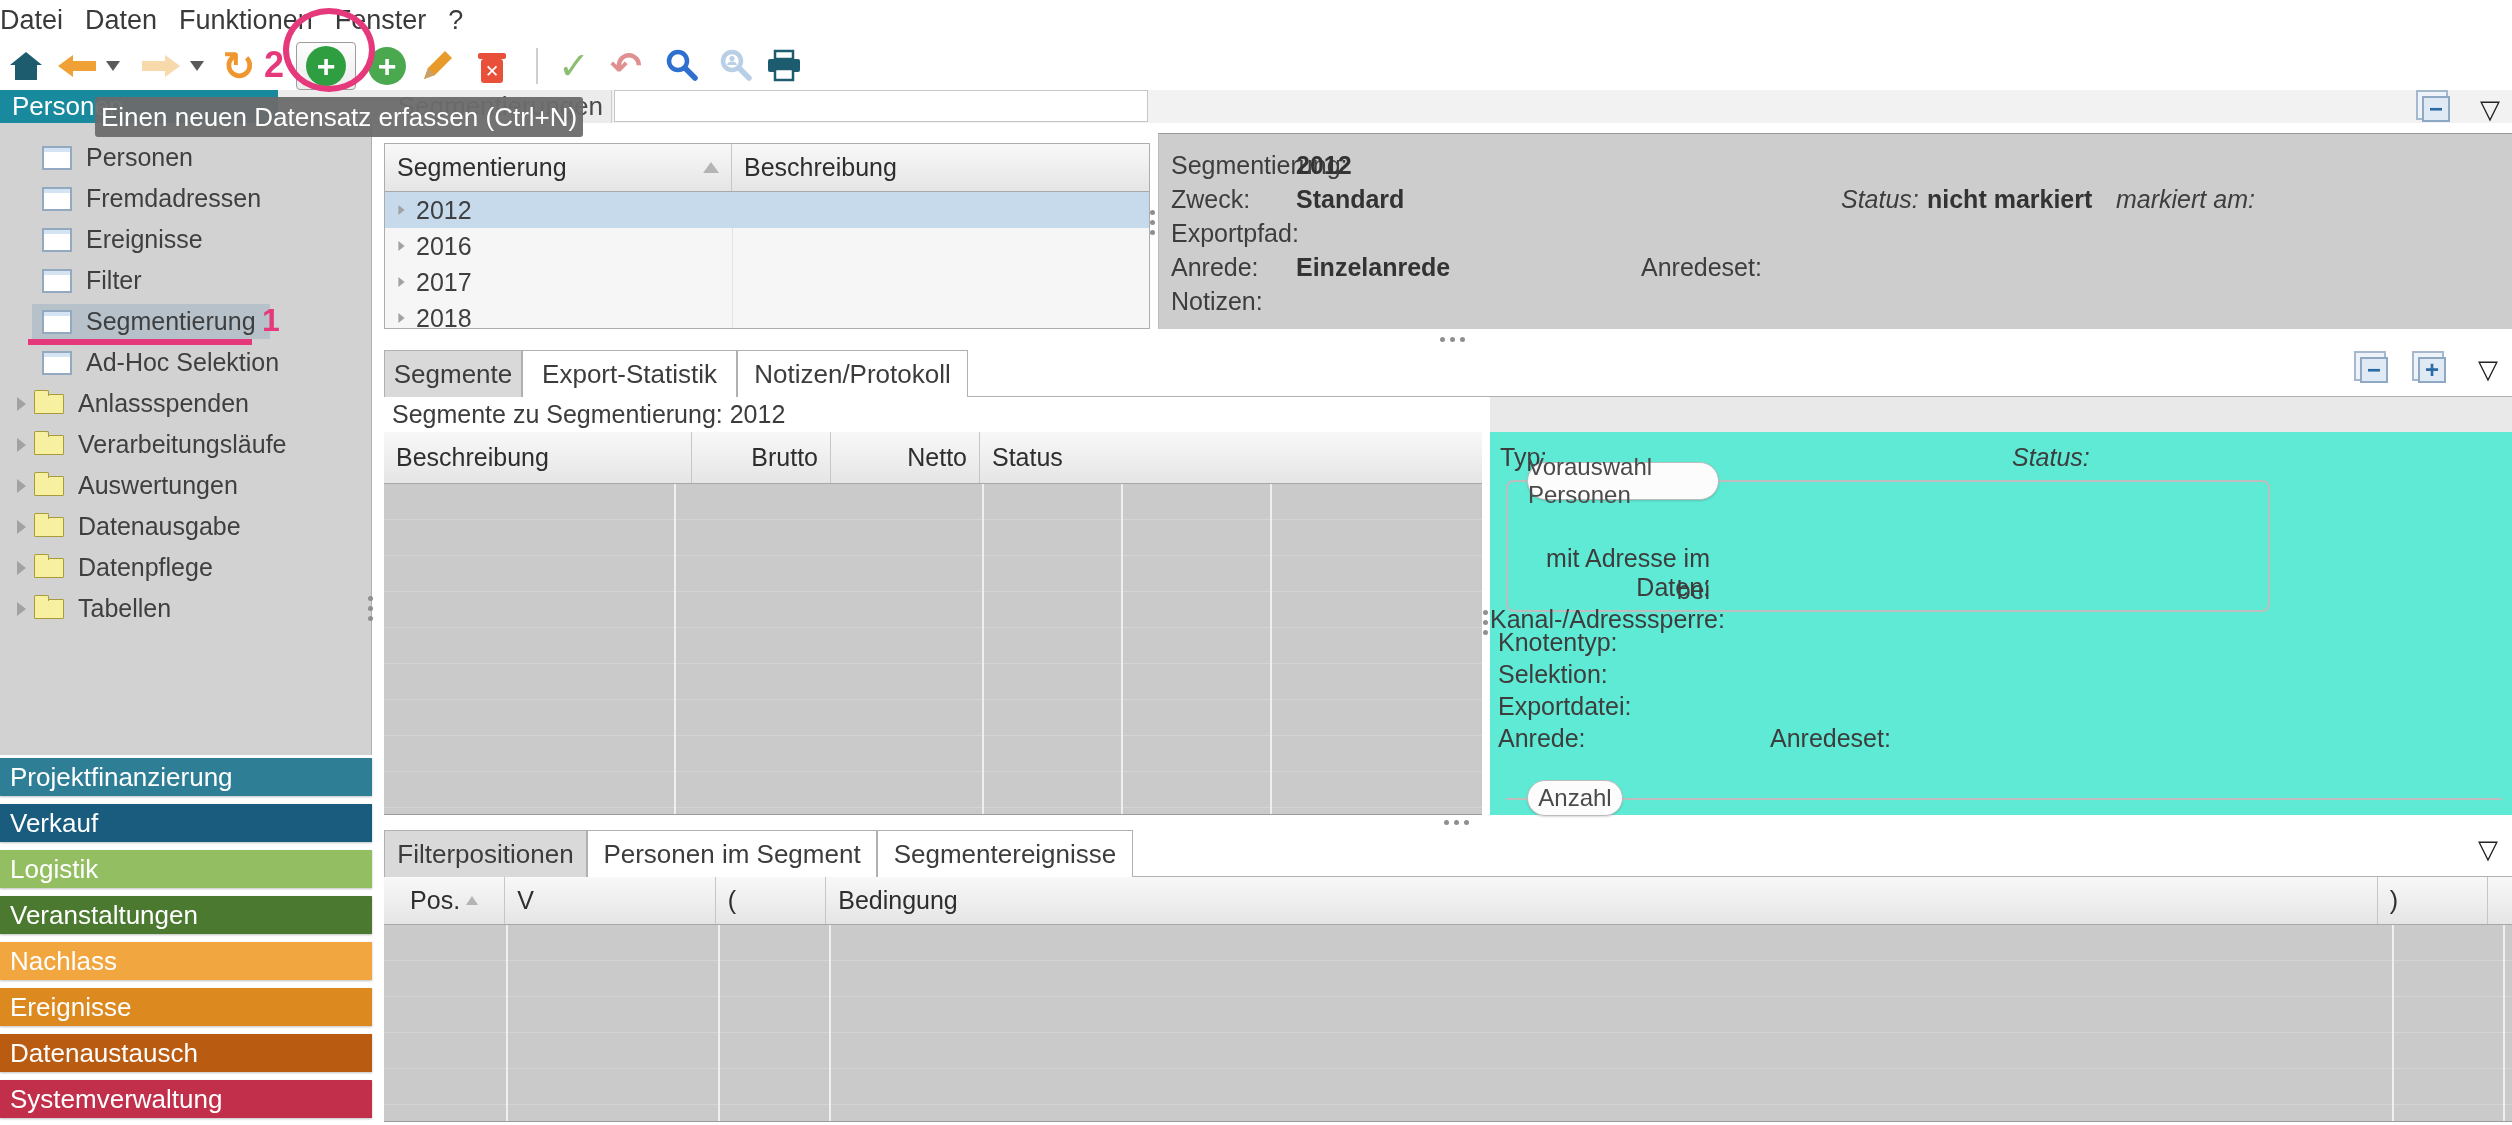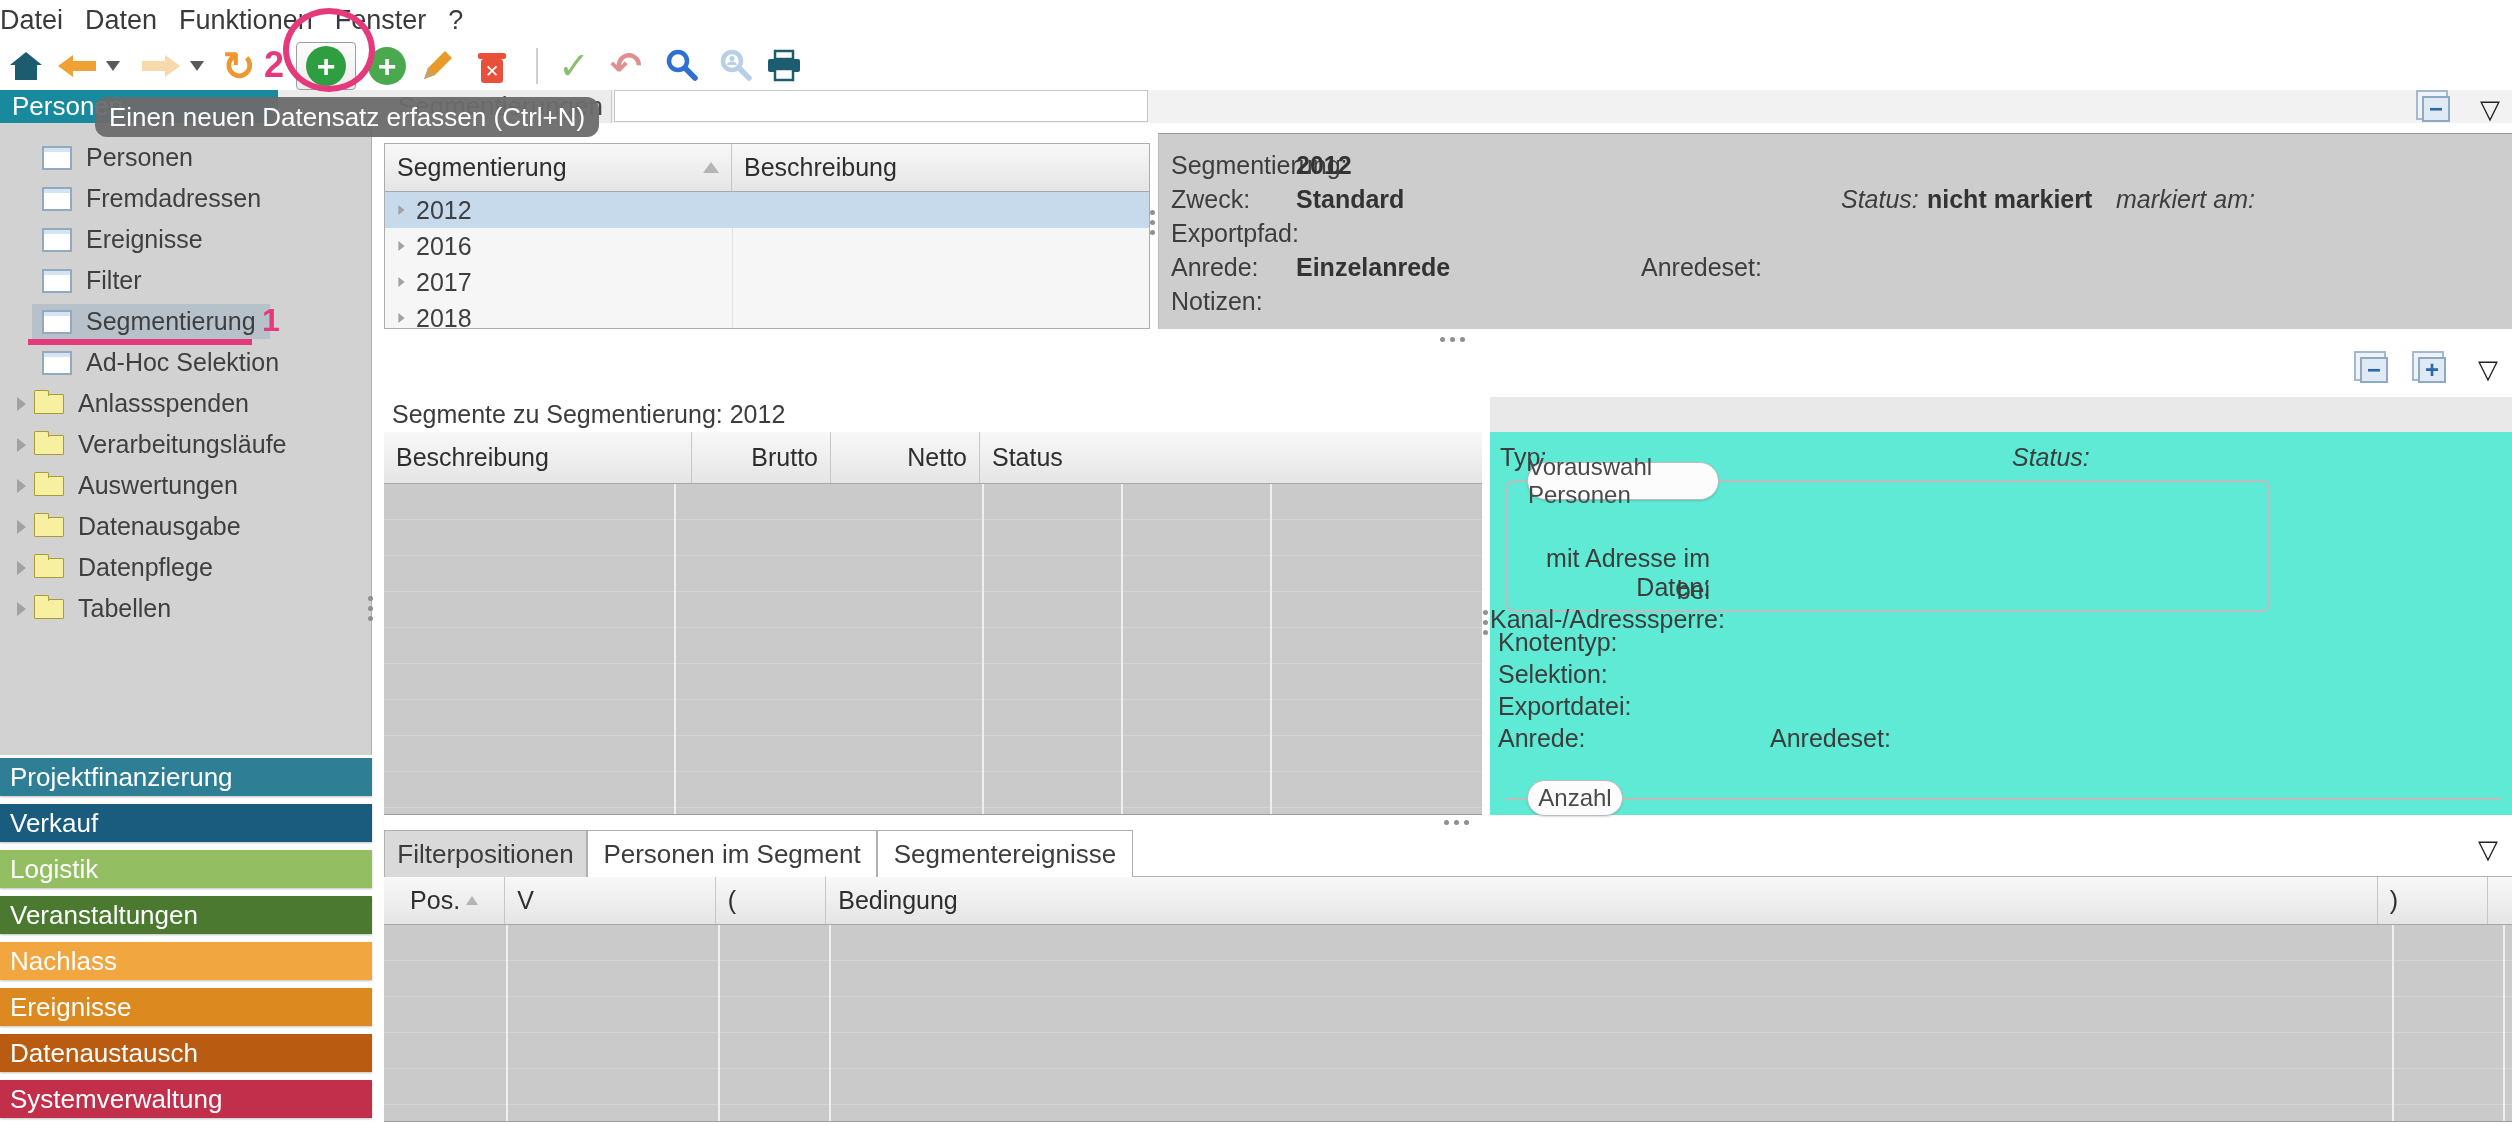--- a/index.html
+++ b/index.html
@@ -39,21 +39,21 @@
   .pageicon { position:absolute; width:32px; height:30px; }
   .pageicon::before { content:""; position:absolute; left:-6px; top:-6px; width:28px; height:26px;
                       background:#eef3fa; border:2px solid #a5b8cd; }
   .pageicon .pg { position:absolute; left:0; top:0; width:28px; height:26px; background:#dfeaf5;
                   border:2px solid #8fa9c4; color:#2a6aa5; font-size:24px; font-weight:bold;
                   display:flex; align-items:center; justify-content:center; line-height:1; }
   .tridown { font-size:26px; color:#222; line-height:1; }
 
   
   .tooltip { position:absolute; left:95px; top:97px; height:40px; background:rgba(108,108,108,.95);
-             color:#fff; font-size:26px; line-height:40px; padding:0 14px; border-radius:12px; z-index:40; }
+             color:#fff; font-size:26px; line-height:40px; padding:0 6px; border-radius:3px; z-index:40; }
   .ann { position:absolute; color:#e5397c; font-weight:bold; z-index:60; }
   .ann-circle { position:absolute; left:283px; top:8px; width:92px; height:84px; border:6px solid #e5397c;
                 border-radius:50%; z-index:50; }
   .ann-underline { position:absolute; left:28px; top:339px; width:224px; height:6px; background:#e5397c; z-index:30; }
 
   
   .sidebar { position:absolute; left:0; top:123px; width:372px; height:632px; background:#d2d2d2;
              border-right:1px solid #b0b0b0; padding-top:14px; }
   .side-item { height:41px; display:flex; align-items:center; padding-left:10px; font-size:25px; color:#3f3f3f; }
   .side-item .arr { width:22px; display:flex; justify-content:center; }
@@ -391,20 +391,25 @@
     <span class="ip-value" style="left:768px; top:51px;">nicht markiert</span>
     <span class="ip-label ip-italic" style="left:957px; top:51px;">markiert am:</span>
   </div>
 
   <div class="dots-h" style="left:1440px; top:337px;">
       <i></i>
       <i></i>
       <i></i>
     </div>
 
+  <div class="tabstrip" style="top:350px;">
+    <div class="stab active" style="left:0; width:138px;">Segmente</div>
+    <div class="stab" style="left:138px; width:215px;">Export-Statistik</div>
+    <div class="stab" style="left:353px; width:231px;">Notizen/Protokoll</div>
+  </div>
   <div class="pageicon" style="left:2360px; top:357px;">
       <div class="pg">−</div>
     </div>
   <div class="pageicon" style="left:2418px; top:357px;">
       <div class="pg">+</div>
     </div>
   <span class="tridown" style="position:absolute; left:2478px; top:356px;">▽</span>
 
   <div class="caption">Segmente zu Segmentierung: 2012</div>
   <div class="caption-right"></div>

